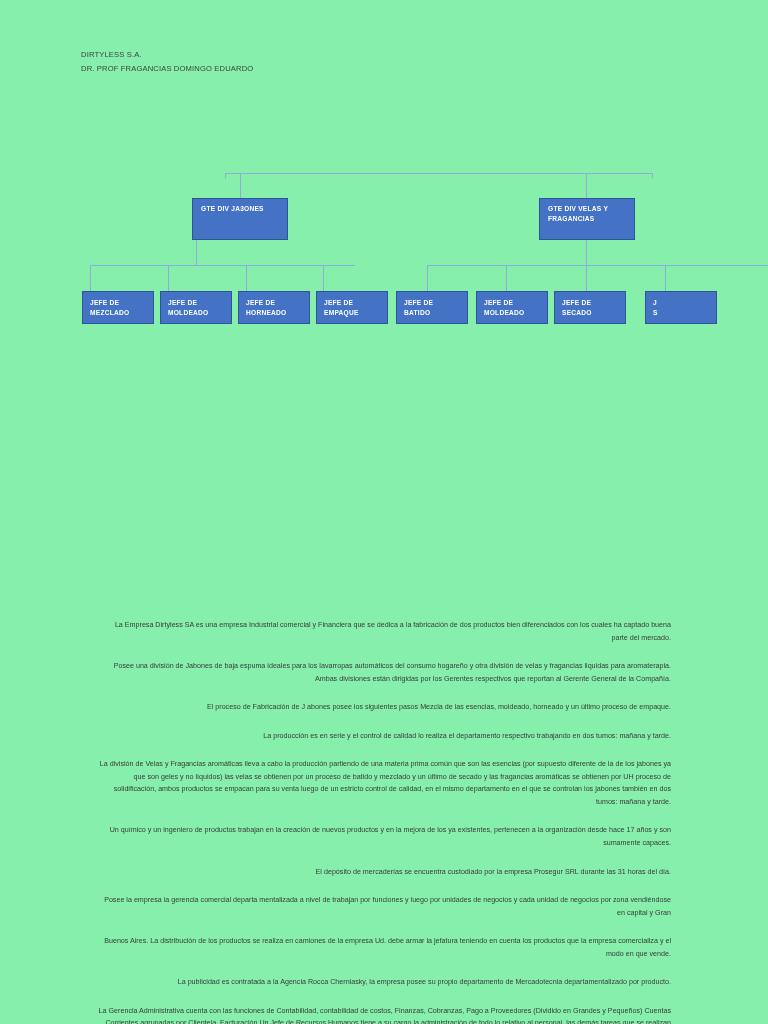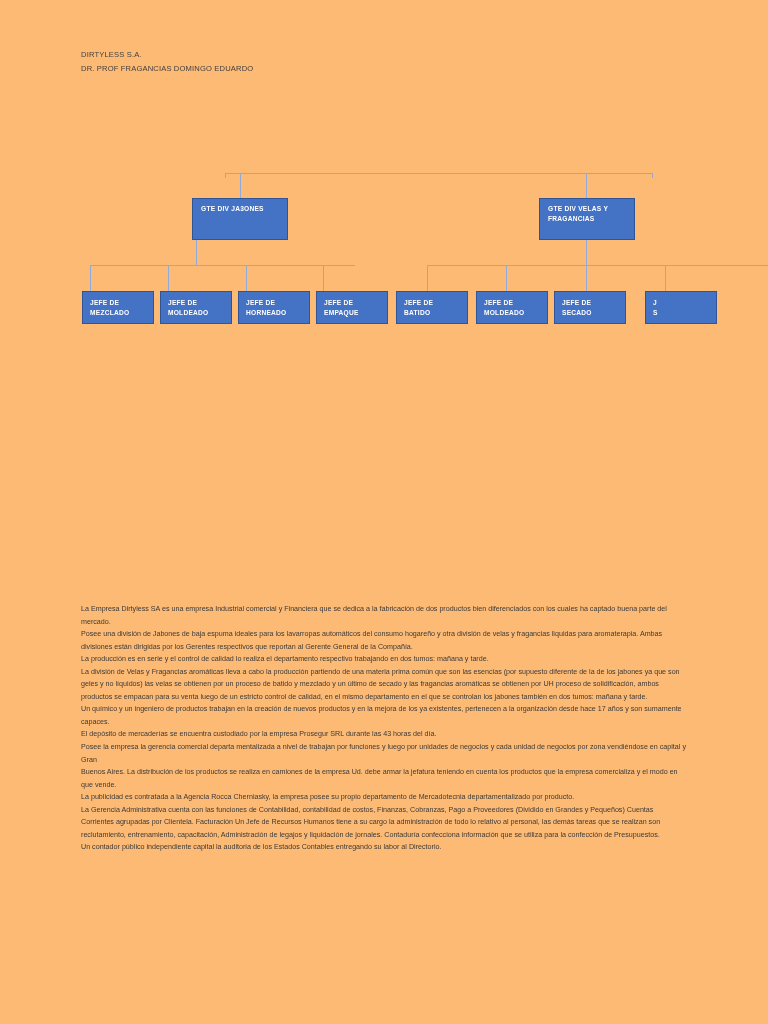--- a/index.html
+++ b/index.html
@@ -14,21 +14,21 @@
     position: relative;
     overflow: hidden;
     font-family: "Liberation Sans", sans-serif;
     color: #3b3b3b;
   }
 
   
   .page {
     position: absolute;
     inset: 0;
-    background: #fdba74;
+    background: #86efac;
   }
 
   
   .doc-header {
     position: absolute;
     left: 81px;
     top: 48px;
     font-size: 7.6px;
     letter-spacing: 0.15px;
     line-height: 14px;
@@ -90,22 +90,22 @@
     position: absolute;
     left: 81px;
     top: 603px;
     width: 606px;
     font-size: 7.15px;
     line-height: 12.55px;
     text-align: center;
     color: #3a3a3a;
   }
   .narrative p {
-    margin: 0;
-    text-align: left;
+    margin: 16px;
+    text-align: right;
   }
 </style>
 </head>
 <body>
 
 <div class="page">
 
   <div class="doc-header">
     <span class="hline">DIRTYLESS S.A.</span>
     <span class="hline">DR. PROF FRAGANCIAS DOMINGO EDUARDO</span>
@@ -184,24 +184,25 @@
     <div class="node leaf clipped" style="left:645px; top:291px;">
       <span class="l1">J</span>
       <span class="l2">S</span>
     </div>
 
   </div>
 
   <div class="narrative">
     <p>La Empresa Dirtyless SA es una empresa Industrial comercial y Financiera que se dedica a la fabricación de dos productos bien diferenciados con los cuales ha captado buena parte del mercado.</p>
     <p>Posee una división de Jabones de baja espuma ideales para los lavarropas automáticos del consumo hogareño y otra división de velas y fragancias liquidas para aromaterapia. Ambas divisiones están dirigidas por los Gerentes respectivos que reportan al Gerente General de la Compañía.</p>
+    <p>El proceso de Fabricación de J abones posee los siguientes pasos Mezcla de las esencias, moldeado, horneado y un último proceso de empaque.</p>
     <p>La producción es en serie y el control de calidad lo realiza el departamento respectivo trabajando en dos tumos: mañana y tarde.</p>
     <p>La división de Velas y Fragancias aromáticas lleva a cabo la producción partiendo de una materia prima común que son las esencias (por supuesto diferente de la de los jabones ya que son geles y no líquidos) las velas se obtienen por un proceso de batido y mezclado y un último de secado y las fragancias aromáticas se obtienen por UH proceso de solidificación, ambos productos se empacan para su venta luego de un estricto control de calidad, en el mismo departamento en el que se controlan los jabones también en dos tumos: mañana y tarde.</p>
     <p>Un químico y un ingeniero de productos trabajan en la creación de nuevos productos y en la mejora de los ya existentes, pertenecen a la organización desde hace 17 años y son sumamente capaces.</p>
-    <p>El depósito de mercaderías se encuentra custodiado por la empresa Prosegur SRL durante las 43 horas del día.</p>
+    <p>El depósito de mercaderías se encuentra custodiado por la empresa Prosegur SRL durante las 31 horas del día.</p>
     <p>Posee la empresa la gerencia comercial departa mentalizada a nivel de trabajan por funciones y luego por unidades de negocios y cada unidad de negocios por zona vendiéndose en capital y Gran</p>
     <p>Buenos Aires. La distribución de los productos se realiza en camiones de la empresa Ud. debe armar la jefatura teniendo en cuenta los productos que la empresa comercializa y el modo en que vende.</p>
     <p>La publicidad es contratada a la Agencia Rocca Cherniasky, la empresa posee su propio departamento de Mercadotecnia departamentalizado por producto.</p>
     <p>La Gerencia Administrativa cuenta con las funciones de Contabilidad, contabilidad de costos, Finanzas, Cobranzas, Pago a Proveedores (Dividido en Grandes y Pequeños) Cuentas Corrientes agrupadas por Clientela. Facturación Un Jefe de Recursos Humanos tiene a su cargo la administración de todo lo relativo al personal, las demás tareas que se realizan son reclutamiento, entrenamiento, capacitación, Administración de legajos y liquidación de jornales. Contaduría confecciona información que se utiliza para la confección de Presupuestos.</p>
     <p>Un contador público independiente capital la auditoria de los Estados Contables entregando su labor al Directorio.</p>
   </div>
 
 </div>
 
 </body></html>

